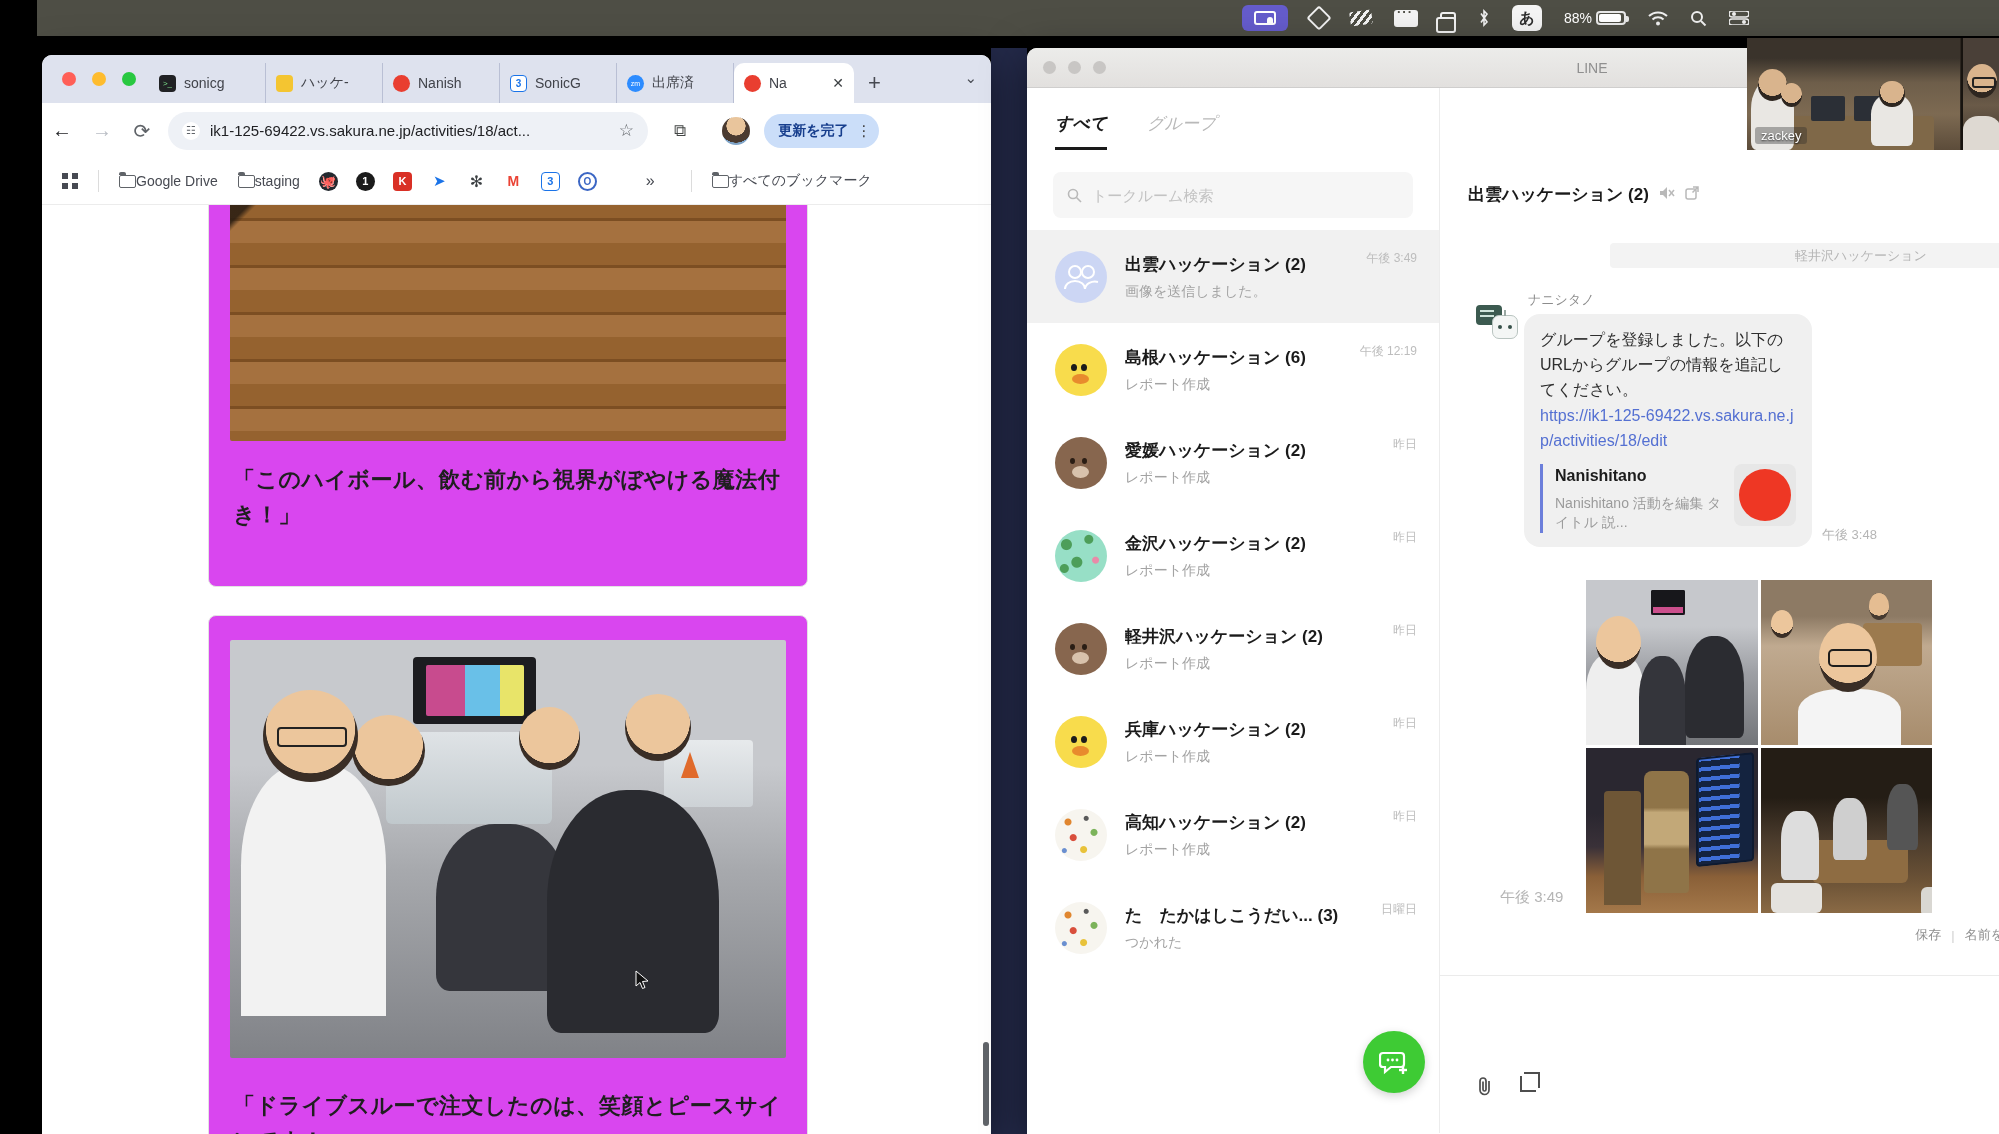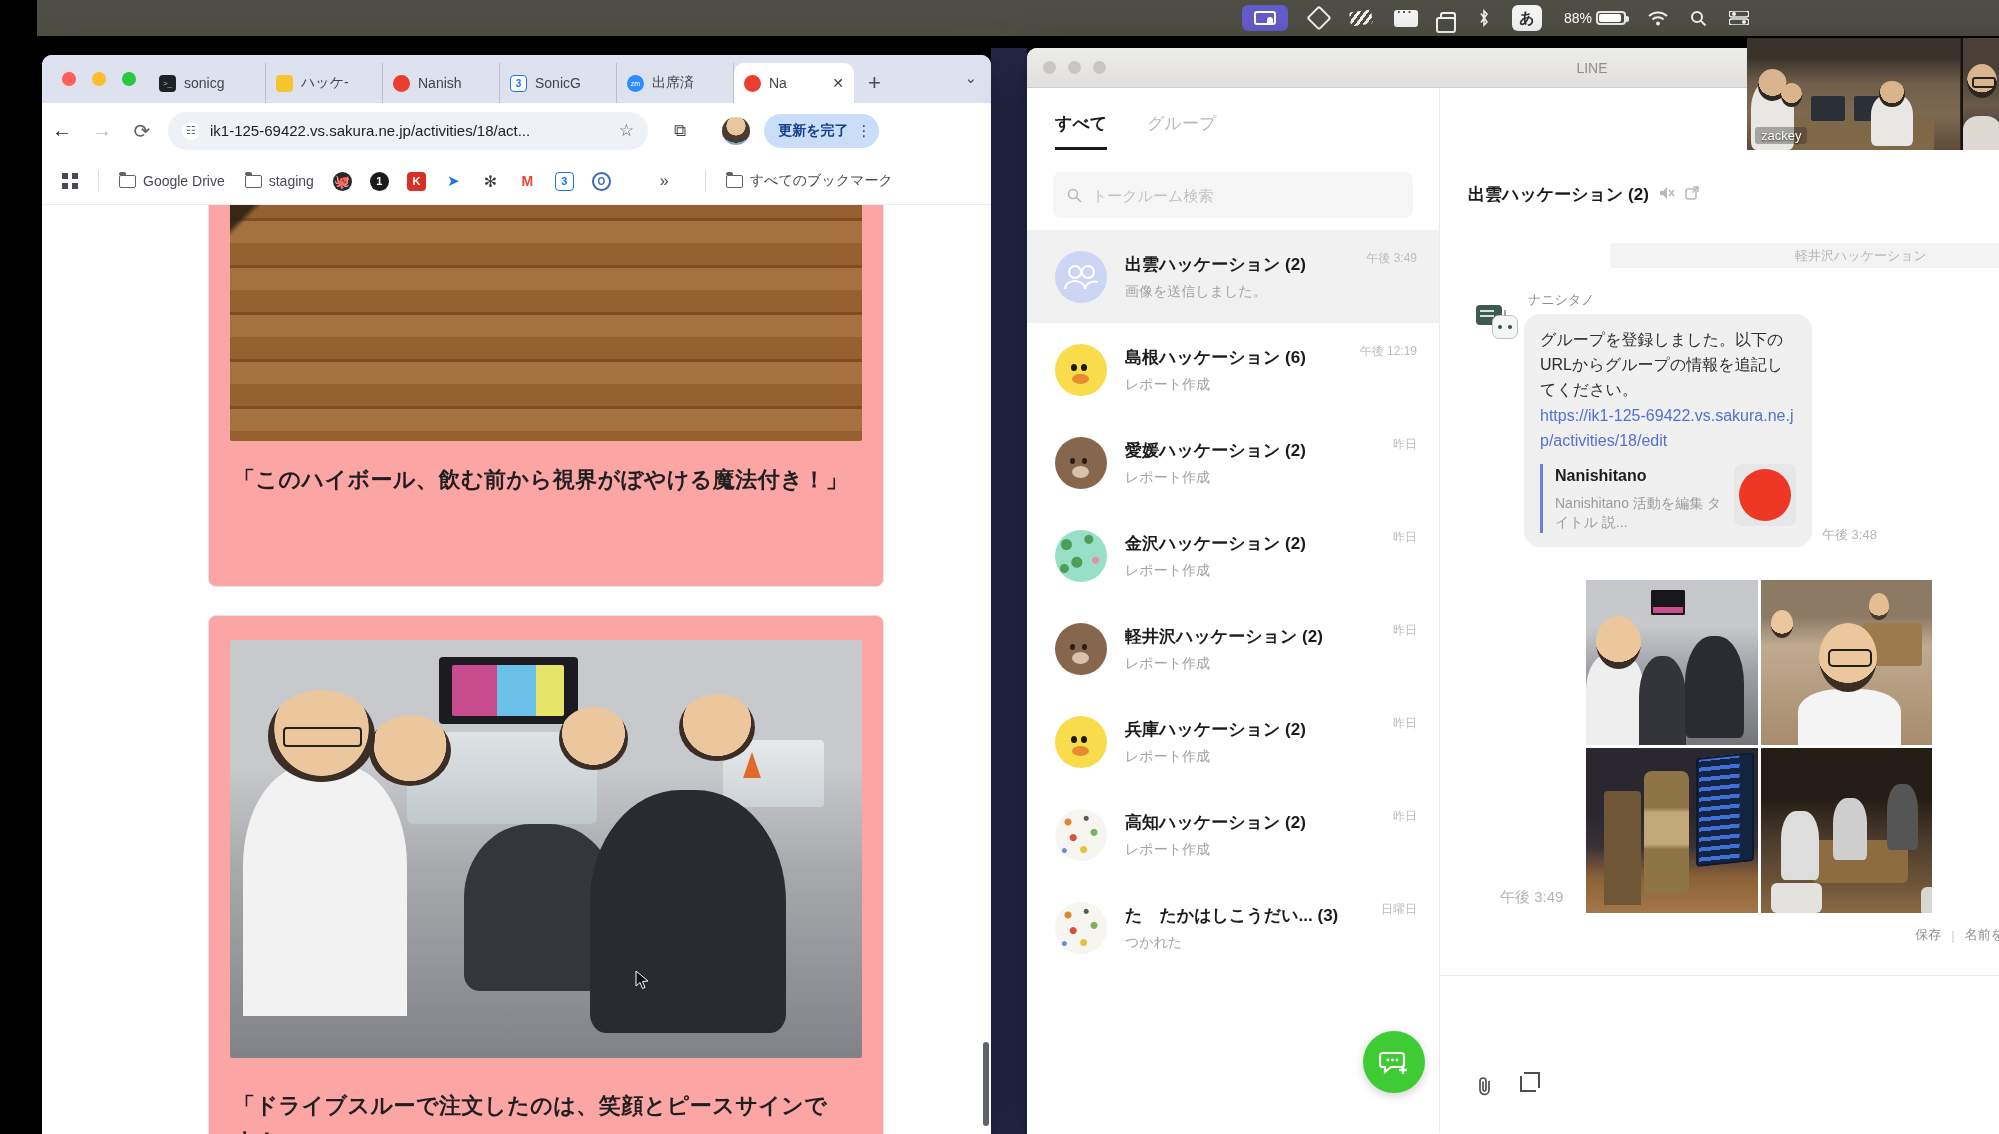--- a/index.html
+++ b/index.html
@@ -65,36 +65,36 @@
   .ext-ic { color:#444746; font-size:17px; margin-left:26px; }
   .avatar { width:28px; height:28px; border-radius:50%; margin-left:36px; background:radial-gradient(circle at 50% 32%, #e9c59c 0 40%, #4a3a30 41% 70%, #7fa4c8 71%); }
   .update-btn { margin-left:14px; height:34px; background:#cbdef9; color:#173e8d; border-radius:17px; display:flex; align-items:center; padding:0 8px 0 14px; font-size:14px; font-weight:bold; gap:8px; }
   .update-btn .dots { color:#444; font-weight:normal; font-size:15px; }
 
   .bookmarks { height:47px; background:#fff; display:flex; align-items:center; font-size:14px; color:#474a52; border-bottom:1px solid #ececec; padding-left:12px; }
   .bm-grid { width:16px; height:16px; margin:0 10px 0 8px; background:
       linear-gradient(#474a52,#474a52) 0 0/6px 6px no-repeat, linear-gradient(#474a52,#474a52) 10px 0/6px 6px no-repeat,
       linear-gradient(#474a52,#474a52) 0 10px/6px 6px no-repeat, linear-gradient(#474a52,#474a52) 10px 10px/6px 6px no-repeat; }
   .bm-sep { width:1px; height:22px; background:#dcdcdc; margin:0 10px; }
-  .bm { display:flex; align-items:center; gap:7px; margin:0 10px; white-space:nowrap; }
+  .bm { display:flex; align-items:center; margin:0 10px; white-space:nowrap; }
   .bm-folder { width:17px; height:13px; border:1.6px solid #5f6368; border-radius:2px; position:relative; }
   .bm-folder::before { content:""; position:absolute; top:-4px; left:-1px; width:7px; height:3px; background:#5f6368; border-radius:2px 2px 0 0; }
   .bm-ic { width:19px; height:19px; border-radius:50%; margin:0 9px; display:flex; align-items:center; justify-content:center; font-size:11px; color:#fff; flex:none; }
   .bi-gh{background:#24292f; font-size:13px;}
   .bi-one{background:#1b1b1b; font-weight:bold;}
   .bi-k{background:#d93025; border-radius:4px; font-weight:bold;}
   .bi-plane{background:#fff; color:#1a73e8; font-size:15px;}
   .bi-gear{background:#fff; color:#3c4043; font-size:16px;}
   .bi-gmail{background:#fff; color:#ea4335; font-weight:bold; font-size:14px;}
   .bi-cal{background:#fff; border:1.5px solid #1a73e8; border-radius:4px; color:#1a73e8; font-weight:bold; font-size:11px;}
   .bi-ring{background:#fff; border:2px solid #3b66c4; color:#3b66c4; font-weight:bold; font-size:10px;}
   .bm-more { margin:0 26px 0 40px; font-size:16px; color:#474a52; }
 
   .page { position:relative; height:929px; background:#fff; overflow:hidden; }
-  .card { position:absolute; left:166px; width:676px; border:1px solid #e3e3e3; border-radius:8px; background:#fca5a5; }
+  .card { position:absolute; left:166px; width:600px; border:1px solid #e3e3e3; border-radius:8px; background:#d946ef; }
   .card1 { top:-62px; height:444px; }
   .card2 { top:410px; height:585px; }
   .card-photo { position:absolute; left:21px; right:21px; border-radius:2px; overflow:hidden; }
   .photo-wood { top:30px; height:267px; background:
       linear-gradient(135deg, rgba(40,28,18,.85) 0 6%, transparent 7%),
       repeating-linear-gradient(180deg,#a5713f 0 22px,#95622f 22px 44px,#7c4e22 44px 47px),
       #9a6a3a; }
   .photo-car { top:24px; height:418px; background:linear-gradient(180deg,#c7c9cd 0 30%,#a7a9ad 55%,#808287 100%); }
   .pc { position:absolute; }
   .car-tv { left:33%; top:4%; width:22%; height:16%; background:#1c1c20; border-radius:4px; }
@@ -118,21 +118,21 @@
 
   
   .line { position:absolute; left:1027px; top:48px; width:1130px; height:1086px; border-radius:10px 10px 0 0; overflow:hidden; background:#fff; box-shadow:0 8px 40px rgba(0,0,0,.5); }
   .line-titlebar { height:40px; background:linear-gradient(#ececea,#e2e0de); border-bottom:1px solid #cfcecd; position:relative; display:flex; align-items:center; justify-content:center; color:#8f8f8f; font-size:14px; }
   .line-lights { position:absolute; left:16px; top:13px; display:flex; gap:12px; }
   .line-light { width:13px; height:13px; border-radius:50%; background:#c8c6c4; }
   .line-body { display:flex; height:1045px; }
 
   .sidebar { width:413px; border-right:1px solid #ececec; position:relative; }
   .sb-tabs { display:flex; gap:40px; padding:24px 0 0 28px; font-size:17px; }
-  .sb-tab { color:#b9b9b9; padding-bottom:12px; }
+  .sb-tab { color:#b9b9b9; padding-bottom:12px;font-style:italic; }
   .sb-tab.active { color:#1a1a1a; font-weight:bold; border-bottom:3px solid #1a1a1a; }
   .sb-search { margin:22px 26px 0; height:46px; background:#f6f6f6; border-radius:8px; display:flex; align-items:center; padding:0 14px; gap:10px; color:#c3c3c3; font-size:15px; }
   .sb-search svg { flex:none; }
   .sb-search input { border:none; outline:none; background:transparent; font-size:15px; width:100%; font-family:inherit; }
   .sb-search input::placeholder { color:#c3c3c3; }
   .chat-list { margin-top:12px; }
   .chat-item { height:93px; display:flex; align-items:center; padding:0 20px 0 28px; gap:18px; position:relative; }
   .chat-item.selected { background:#f1f1f1; }
   .ci-texts { flex:1; min-width:0; }
   .ci-name { font-size:17px; font-weight:bold; color:#1b1b1b; white-space:nowrap; overflow:hidden; }

